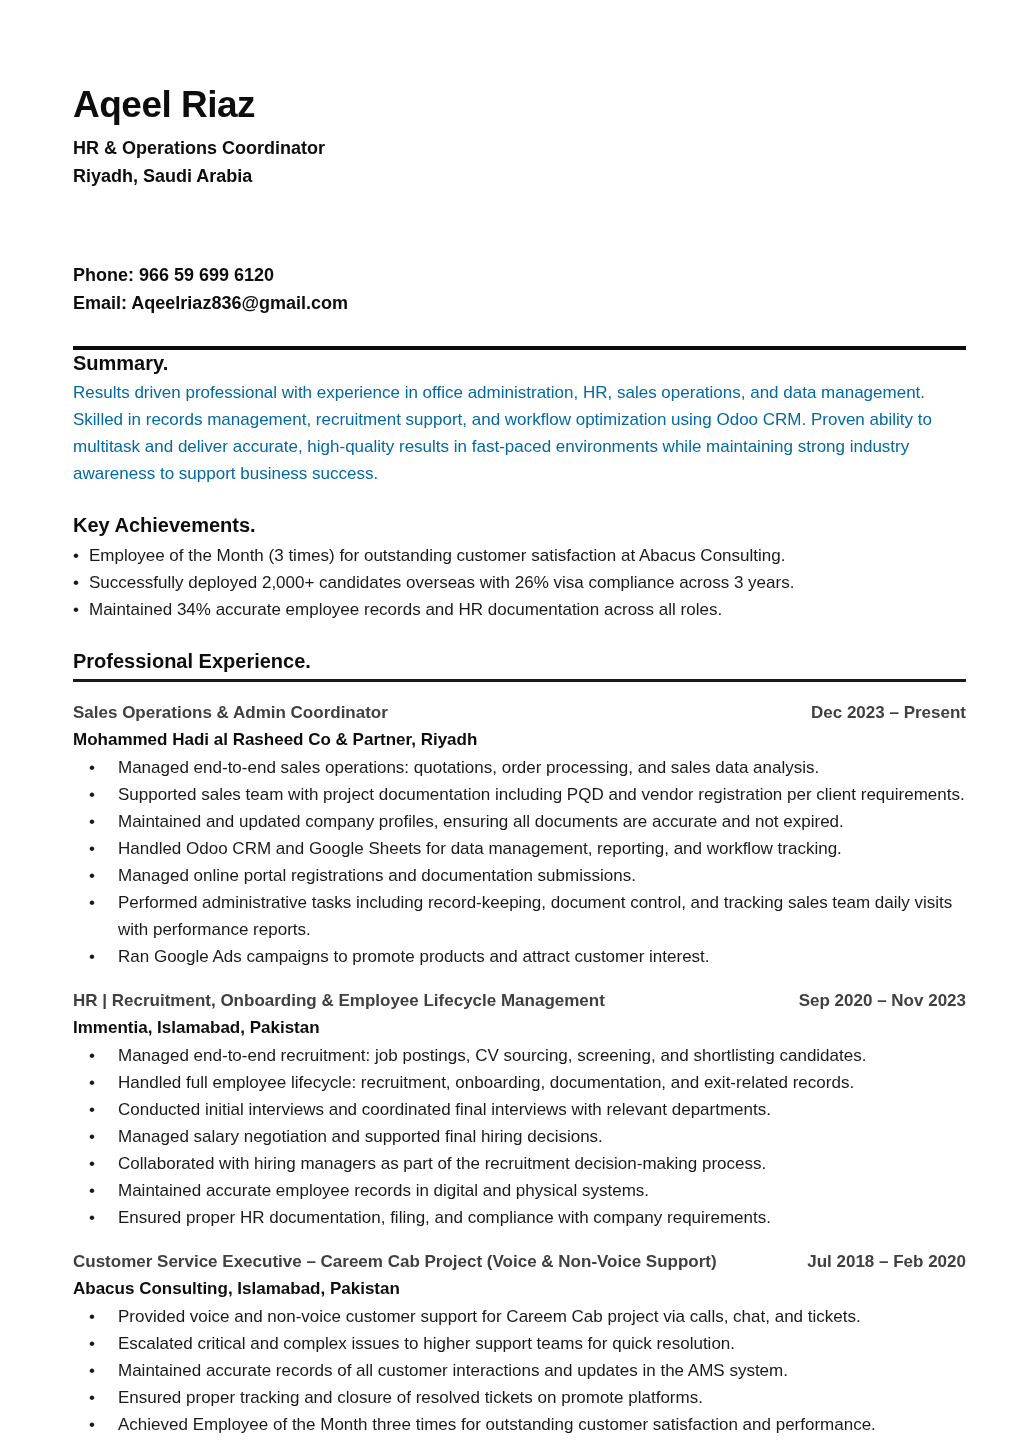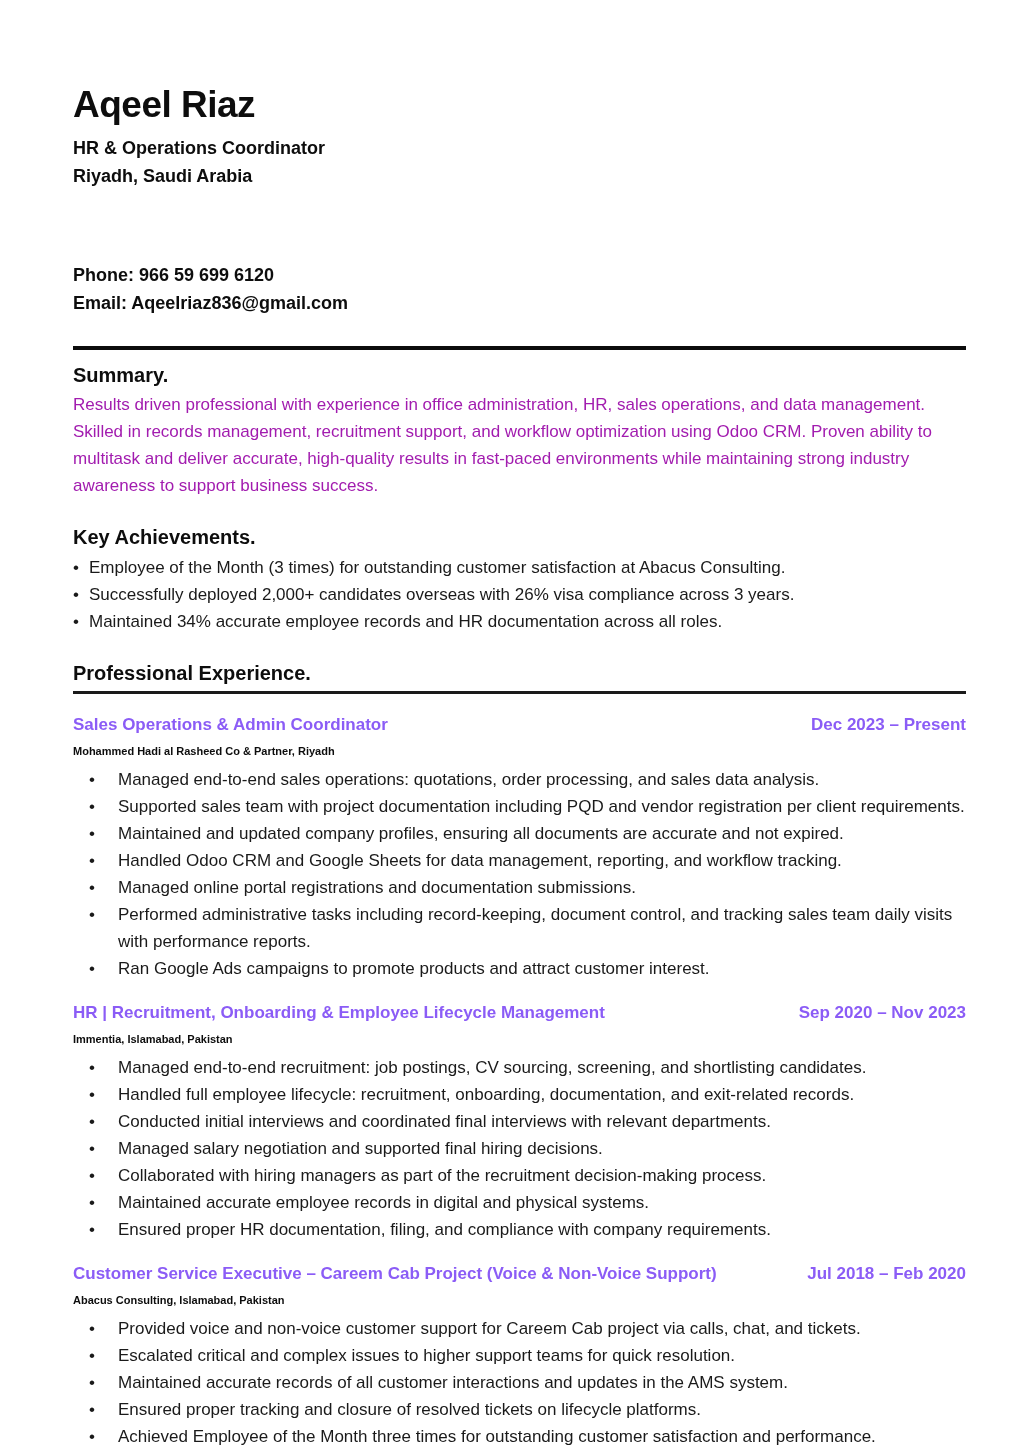--- a/index.html
+++ b/index.html
@@ -63,26 +63,26 @@
   }
 
   
   .section-heading {
     font-size: 20px;
     font-weight: 700;
     color: #0d0d0d;
     line-height: 26px;
   }
 
-  .summary-section { margin-top: 12px; }
+  .summary-section { margin-top: 0; }
 
   .body-text {
     font-size: 17px;
     line-height: 27px;
-    color: #a21caf;
+    color: #0369a1;
     margin-top: 3px;
   }
 
   .achievements-section { margin-top: 25px; }
 
   .ka-row {
     display: flex;
     font-size: 17px;
     line-height: 27px;
     color: #1a1a1a;
@@ -100,27 +100,27 @@
   .job { margin-top: 17px; }
 
   .job-head {
     display: flex;
     justify-content: space-between;
     align-items: baseline;
     gap: 20px;
     font-size: 17px;
     font-weight: 700;
     line-height: 27px;
-    color: #8b5cf6;
+    color: #404040;
   }
   .job-title { flex: 1 1 auto; }
   .job-dates { flex: 0 0 auto; white-space: nowrap; }
 
   .job-company {
-    font-size: 11px;
+    font-size: 17px;
     font-weight: 700;
     line-height: 27px;
     color: #0d0d0d;
   }
 
   .job-bullets { margin-top: 1px; }
 
   .xp-row {
     display: flex;
     font-size: 17px;
@@ -268,21 +268,21 @@
           <div class="xp-row">
             <span class="xp-dot">•</span>
             <span class="xp-txt">Escalated critical and complex issues to higher support teams for quick resolution.</span>
           </div>
           <div class="xp-row">
             <span class="xp-dot">•</span>
             <span class="xp-txt">Maintained accurate records of all customer interactions and updates in the AMS system.</span>
           </div>
           <div class="xp-row">
             <span class="xp-dot">•</span>
-            <span class="xp-txt">Ensured proper tracking and closure of resolved tickets on lifecycle platforms.</span>
+            <span class="xp-txt">Ensured proper tracking and closure of resolved tickets on promote platforms.</span>
           </div>
           <div class="xp-row">
             <span class="xp-dot">•</span>
             <span class="xp-txt">Achieved Employee of the Month three times for outstanding customer satisfaction and performance.</span>
           </div>
         </div>
       </article>
 
     </section>
   </div>

